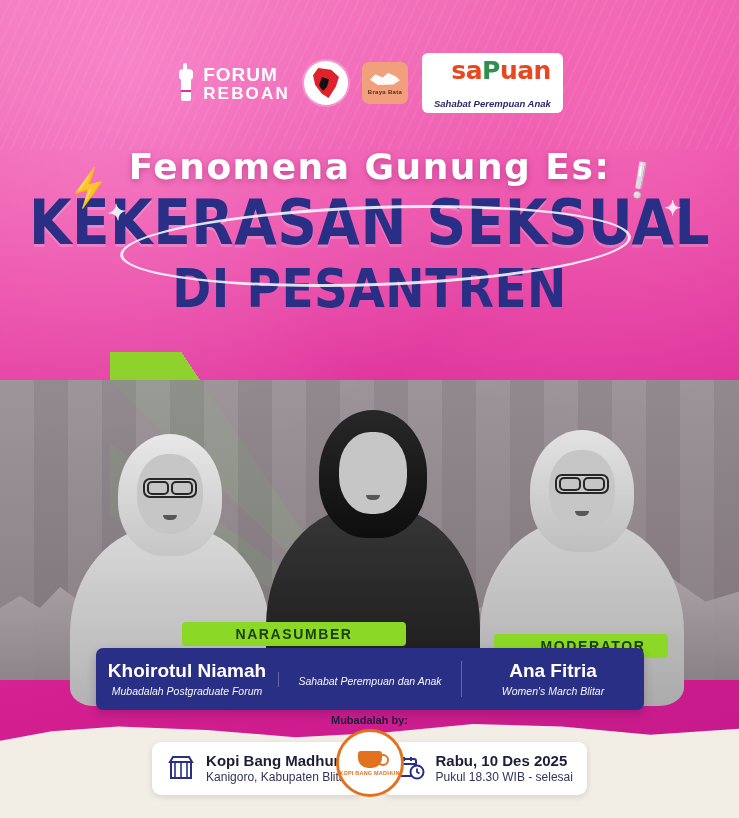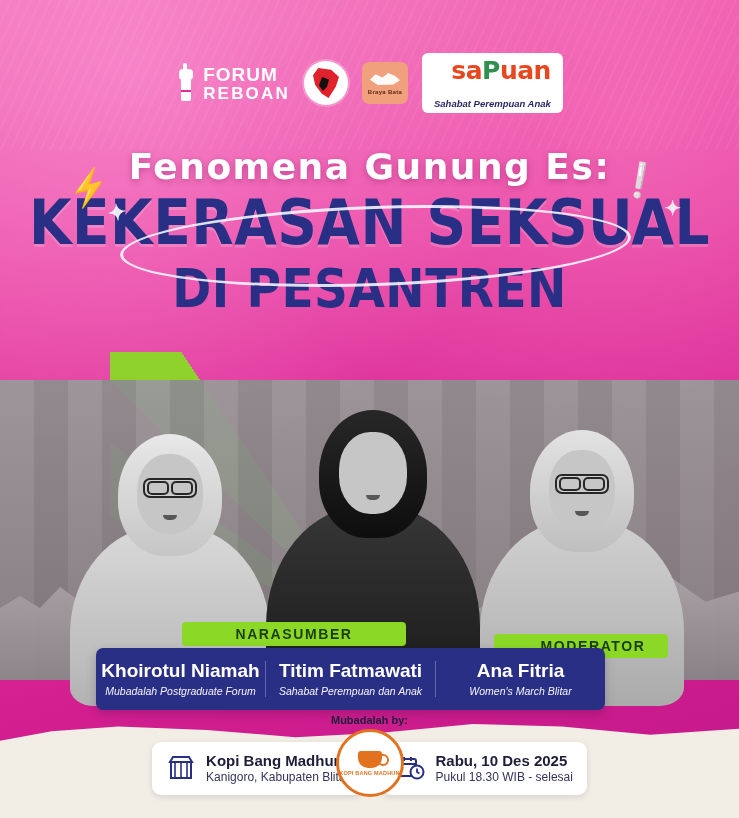--- a/index.html
+++ b/index.html
@@ -152,21 +152,21 @@
     position:absolute;left:50%;transform:translateX(-50%);
     width:50px;height:16px;border:2.5px solid #2b2b2b;border-radius:7px;
     box-shadow:inset 0 0 0 1px rgba(255,255,255,.15);
   }
   .sp-glass:before,.sp-glass:after{content:"";position:absolute;top:1px;width:18px;height:10px;border:2px solid #2b2b2b;border-radius:5px;}
   .sp-glass:before{left:2px;}.sp-glass:after{right:2px;}
   .sp-mouth{position:absolute;left:50%;transform:translateX(-50%);width:14px;height:5px;border-radius:0 0 8px 8px;background:#6b5550;}
 
   
   .plate{
-    position:absolute;left:96px;top:648px;width:509px;height:62px;
+    position:absolute;left:96px;top:648px;width:548px;height:62px;
     background:#2a2f86;border-radius:7px;
     box-shadow:0 4px 10px rgba(60,10,60,.25);
     display:flex;align-items:center;
   }
   .plate .col{
     flex:1;text-align:center;color:#fff;padding:0 4px;
   }
   .plate .col + .col{border-left:1px solid rgba(255,255,255,.28);}
   .plate .nm{font-size:19px;font-weight:bold;line-height:1.1;}
   .plate .rl{font-size:10.5px;font-style:italic;margin-top:3px;opacity:.95;}
@@ -290,21 +290,20 @@
     <div class="tag tag-narasumber">NARASUMBER</div>
     <div class="tag tag-moderator">MODERATOR</div>
   </div>
 
   <div class="plate">
     <div class="col">
       <div class="nm">Khoirotul Niamah</div>
       <div class="rl">Mubadalah Postgraduate Forum</div>
     </div>
     <div class="col">
-      <div class="nm">Titim Fatmawati</div>
       <div class="rl">Sahabat Perempuan dan Anak</div>
     </div>
     <div class="col">
       <div class="nm">Ana Fitria</div>
       <div class="rl">Women's March Blitar</div>
     </div>
   </div>
 
   <div class="wave"></div>
 

